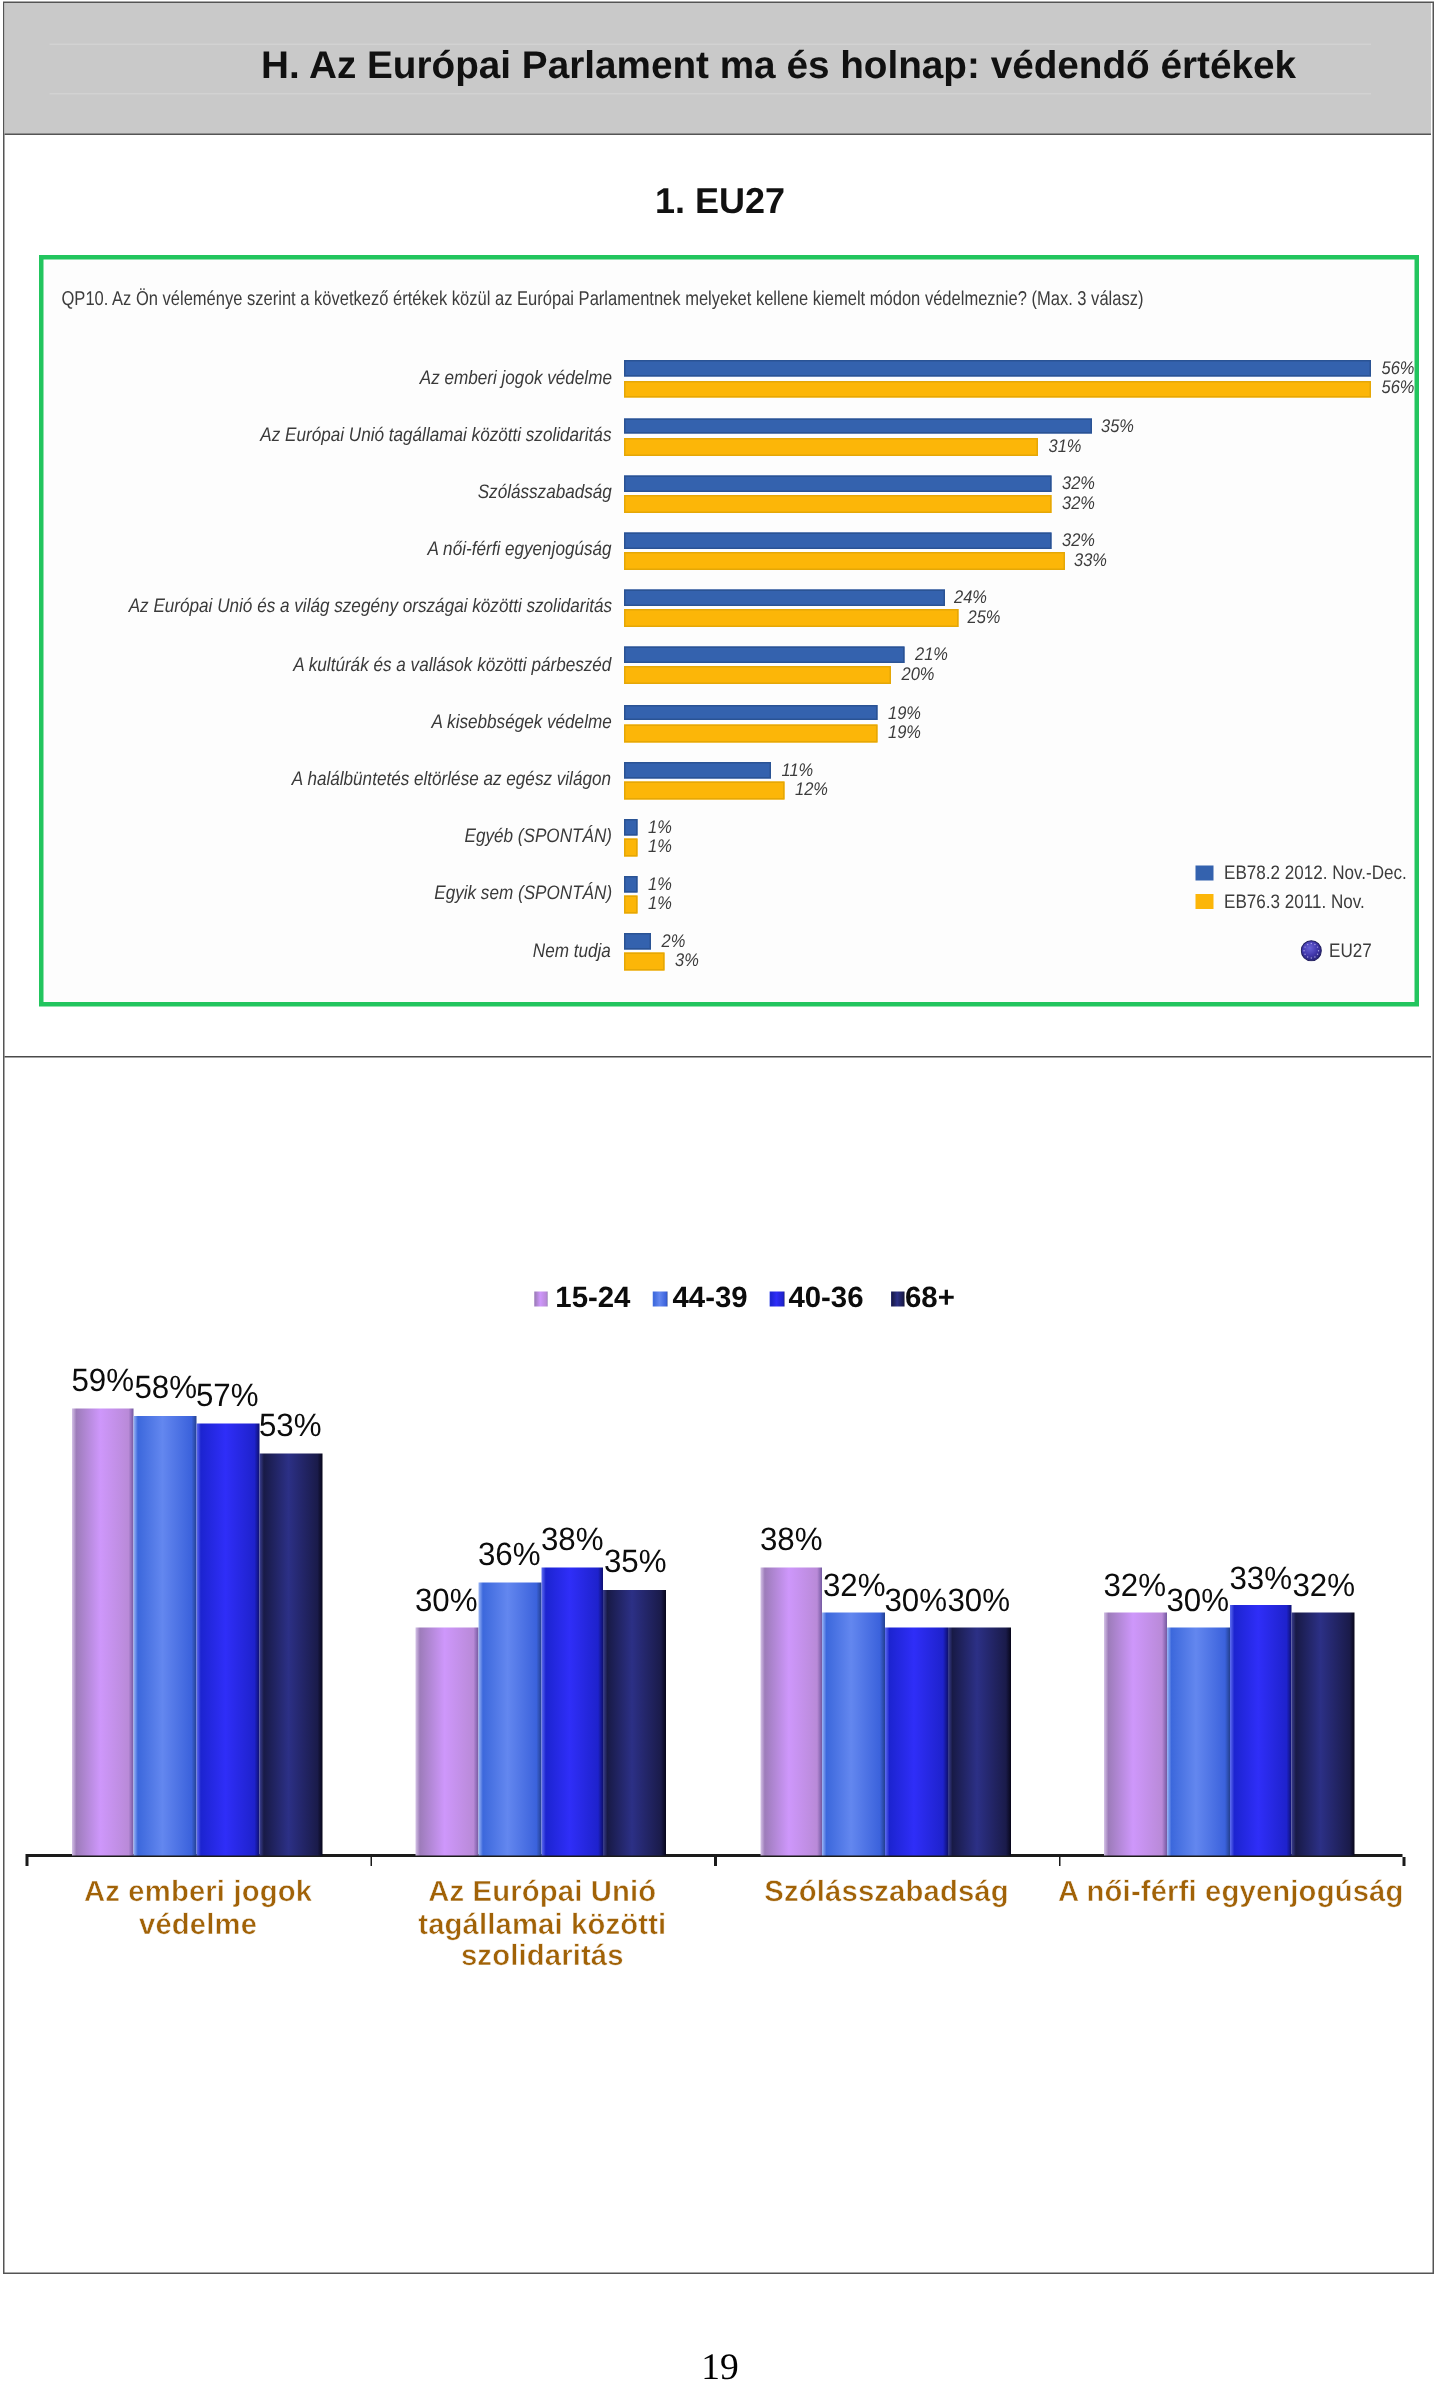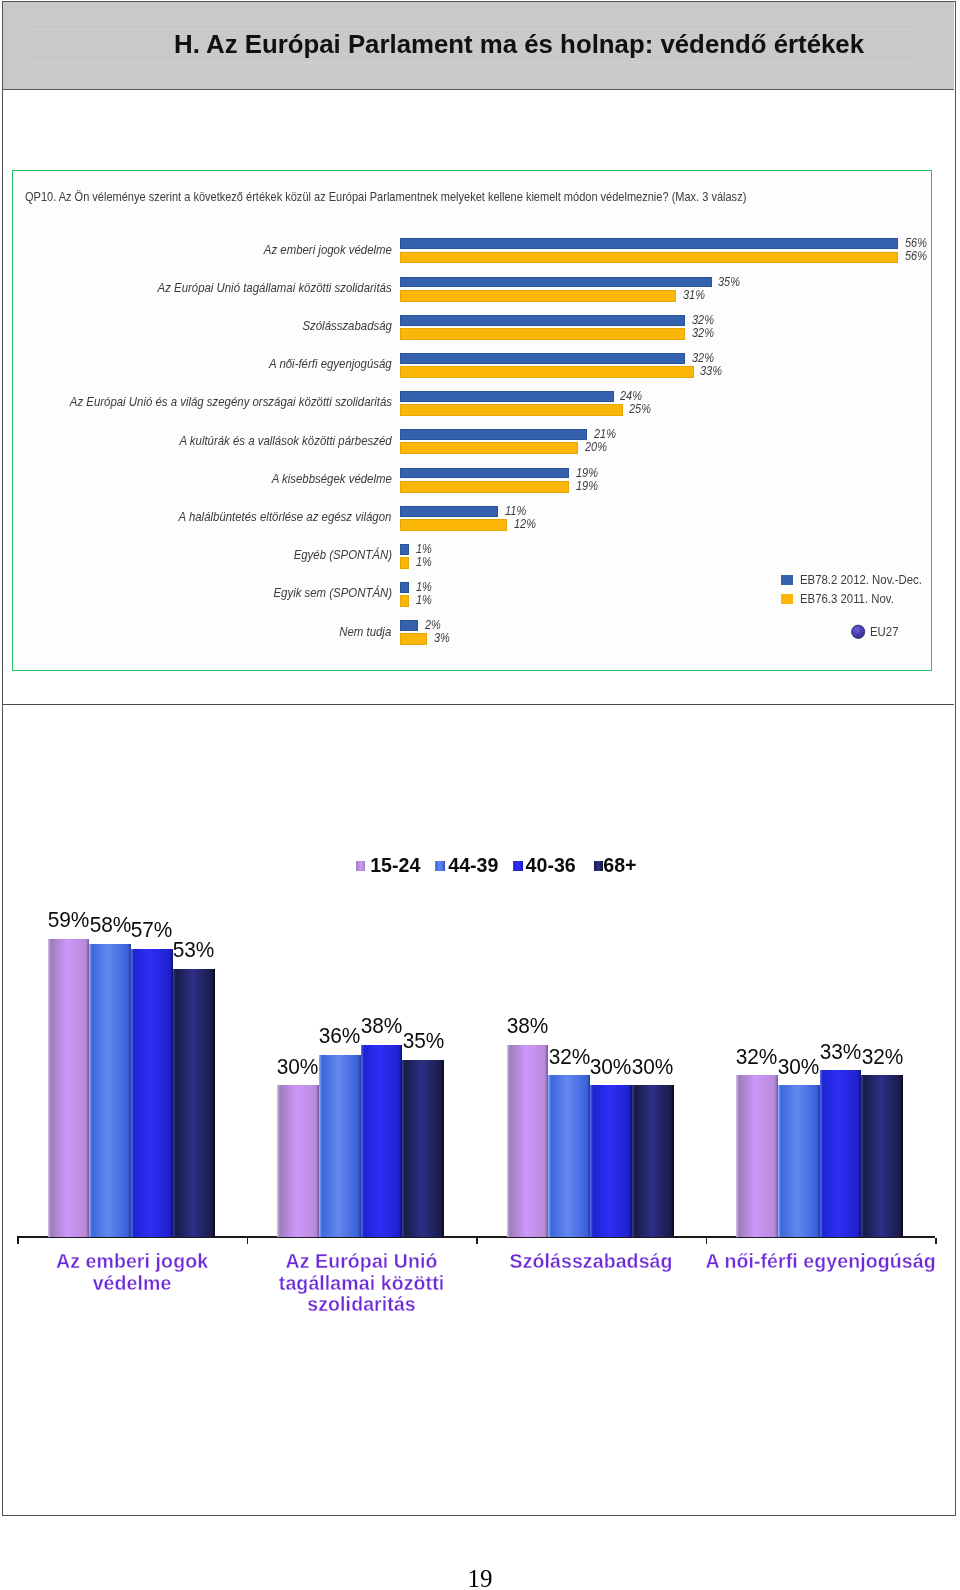--- a/index.html
+++ b/index.html
@@ -10,55 +10,56 @@
   .hdrband{position:absolute;left:3px;top:2px;width:951px;height:88px;background:#c9c9c9;border-bottom:1.6px solid #555;box-sizing:border-box;}
   .scanline{position:absolute;left:30px;right:40px;height:1.4px;background:#d2d2d2;}
   .hdrtitle{position:absolute;left:174px;top:30.4px;font-size:25.8px;font-weight:bold;color:#111;white-space:nowrap;}
   .sect1{position:absolute;left:0;top:120.8px;width:960px;text-align:center;font-size:24px;font-weight:bold;color:#111;}
   .divider{position:absolute;left:3px;top:704px;width:951px;height:0;border-top:1.4px solid #4a4a4a;}
   .sect2{position:absolute;left:0;top:725.6px;width:960px;text-align:center;font-size:23.8px;font-weight:bold;color:#111;}
   .footer{position:absolute;left:0;top:1360.5px;width:960px;text-align:center;font-size:21.5px;font-style:italic;font-weight:normal;color:#111;}
   .pagenum{position:absolute;left:0;top:1565px;width:960px;text-align:center;font-family:"Liberation Serif",serif;font-size:25px;color:#000;}
 
   
-  #chart1{position:absolute;left:12px;top:170px;width:920px;height:501px;background:#fdfdfd;border:1px solid #22c55e;box-sizing:border-box;}
+  #chart1{position:absolute;left:26px;top:170px;width:920px;height:501px;background:#fdfdfd;border:3px solid #22c55e;box-sizing:border-box;}
   #chart1 .qtext{position:absolute;left:12px;top:18px;font-size:13.3px;color:#3c3c3c;white-space:nowrap;transform:scaleX(0.8285);transform-origin:0 0;}
   #chart1 .row{position:absolute;left:0;width:925px;height:30px;font-style:italic;}
   #chart1 .cat{position:absolute;right:546.4px;top:3.2px;font-size:13px;color:#3a3a3a;white-space:nowrap;text-align:right;transform:scaleX(0.878);transform-origin:100% 0;}
   #chart1 .bar{position:absolute;left:386.7px;height:10.9px;}
   #chart1 .bar.b{top:-0.1px;background:#3462ae;border:0.5px solid #2a5394;box-sizing:border-box;}
   #chart1 .bar.y{top:13px;background:#fcb608;border:0.5px solid #e5a706;box-sizing:border-box;height:11.9px;}
   #chart1 .val{position:absolute;font-size:12.2px;color:#3c3c3c;white-space:nowrap;transform:scaleX(0.9);transform-origin:0 0;}
   #chart1 .val.b{top:-2.1px;}
   #chart1 .val.y{top:10.9px;}
   #chart1 .lg{position:absolute;font-size:13px;color:#3c3c3c;white-space:nowrap;transform:scaleX(0.875);transform-origin:0 0;}
   #chart1 .lgsw{position:absolute;width:11.7px;height:10.6px;}
   #chart1 .eu-globe{position:absolute;left:838.3px;top:452.6px;width:14.4px;height:15.6px;}
 
   
   #chart2{position:absolute;left:0;top:0;width:960px;height:1590px;}
   #chart2 .axis{position:absolute;left:17.3px;top:1236.2px;width:918px;height:1.6px;background:#1a1a1a;}
   #chart2 .tick{position:absolute;width:1.7px;height:5.8px;background:#1a1a1a;top:1237.8px;}
   #chart2 .c2bar{position:absolute;}
   #chart2 .c2val{position:absolute;font-size:21.5px;font-weight:normal;color:#0c0c0c;white-space:nowrap;text-align:center;}
   #chart2 .c2val span{display:inline-block;transform:scaleX(0.97);}
-  #chart2 .c2cat{position:absolute;font-size:19.5px;font-weight:bold;color:#6d28d9;text-align:center;line-height:21.7px;white-space:nowrap;-webkit-text-stroke:0.35px #fff;letter-spacing:0.1px;}
+  #chart2 .c2cat{position:absolute;font-size:19.5px;font-weight:bold;color:#a16207;text-align:center;line-height:21.7px;white-space:nowrap;-webkit-text-stroke:0.35px #fff;letter-spacing:0.1px;}
   #chart2 .c2lgsw{position:absolute;width:9.3px;height:9.5px;}
   #chart2 .c2lg{position:absolute;font-size:19.6px;font-weight:bold;color:#0c0c0c;white-space:nowrap;}
 </style>
 </head>
 <body>
 
 <div class="page">
   <div class="frame"></div>
   <div class="hdrband">
     <div class="scanline" style="top:27px"></div>
     <div class="scanline" style="top:60px"></div>
   </div>
   <div class="hdrtitle">H. Az Európai Parlament ma és holnap: védendő értékek</div>
+  <div class="sect1">1. EU27</div>
   <div class="divider"></div>
   <div class="pagenum">19</div>
 
   <div id="chart1">
     <div class="qtext">QP10. Az Ön véleménye szerint a következő értékek közül az Európai Parlamentnek melyeket kellene kiemelt módon védelmeznie? (Max. 3 válasz)</div>
     <div id="c1rows">
         <div class="row" style="top: 67.5px;">
           <div class="cat">Az emberi jogok védelme</div>
           <div class="bar b" style="width: 498.472px; background: rgb(52, 98, 174);"></div>
           <div class="val b" style="left: 891.872px;">56%</div>

